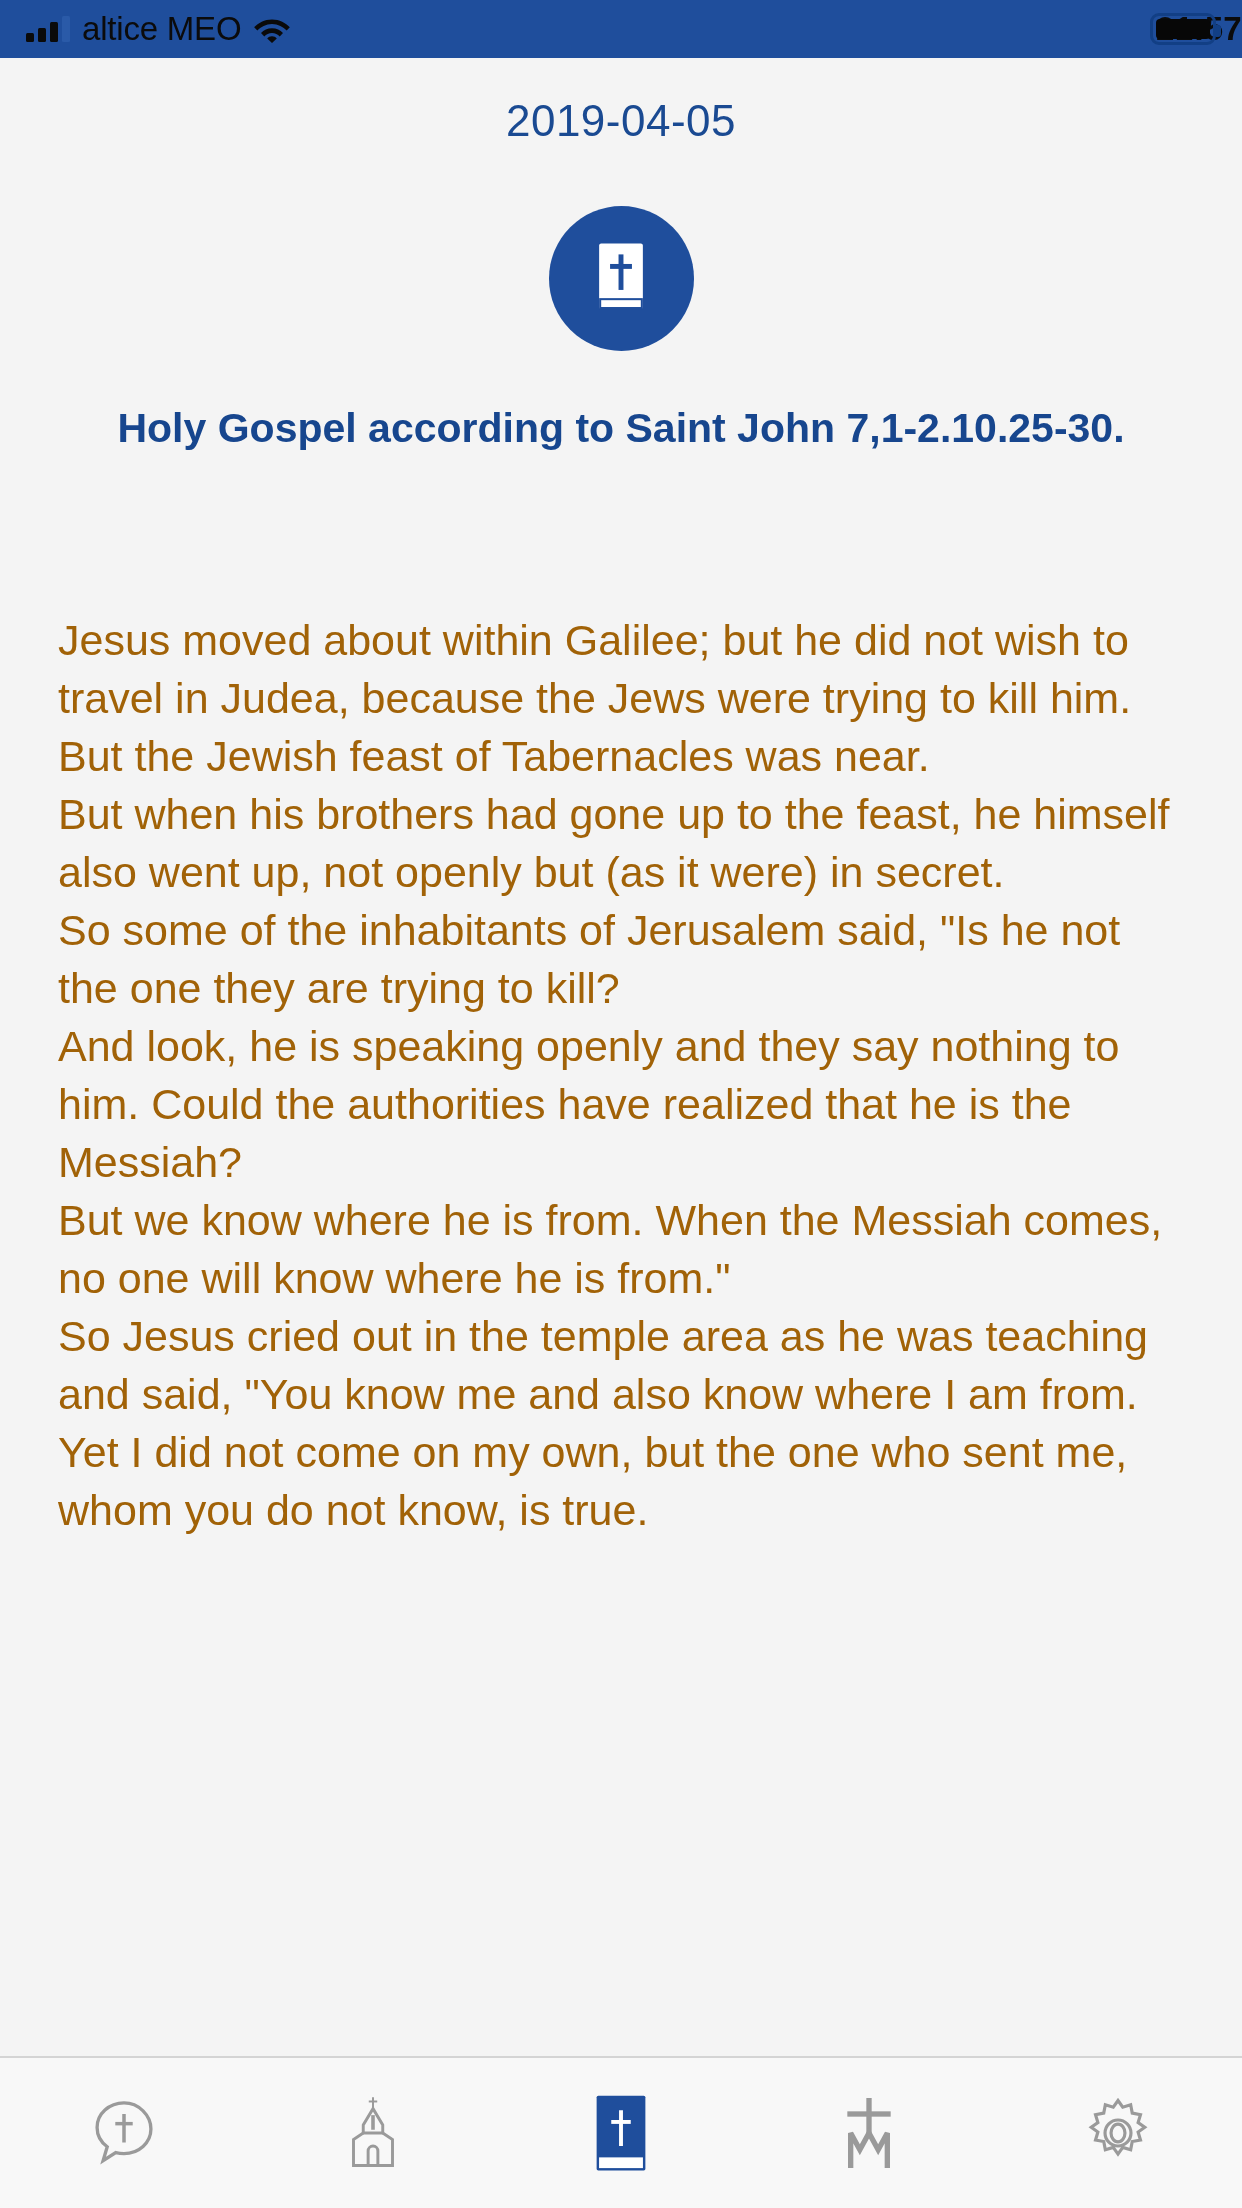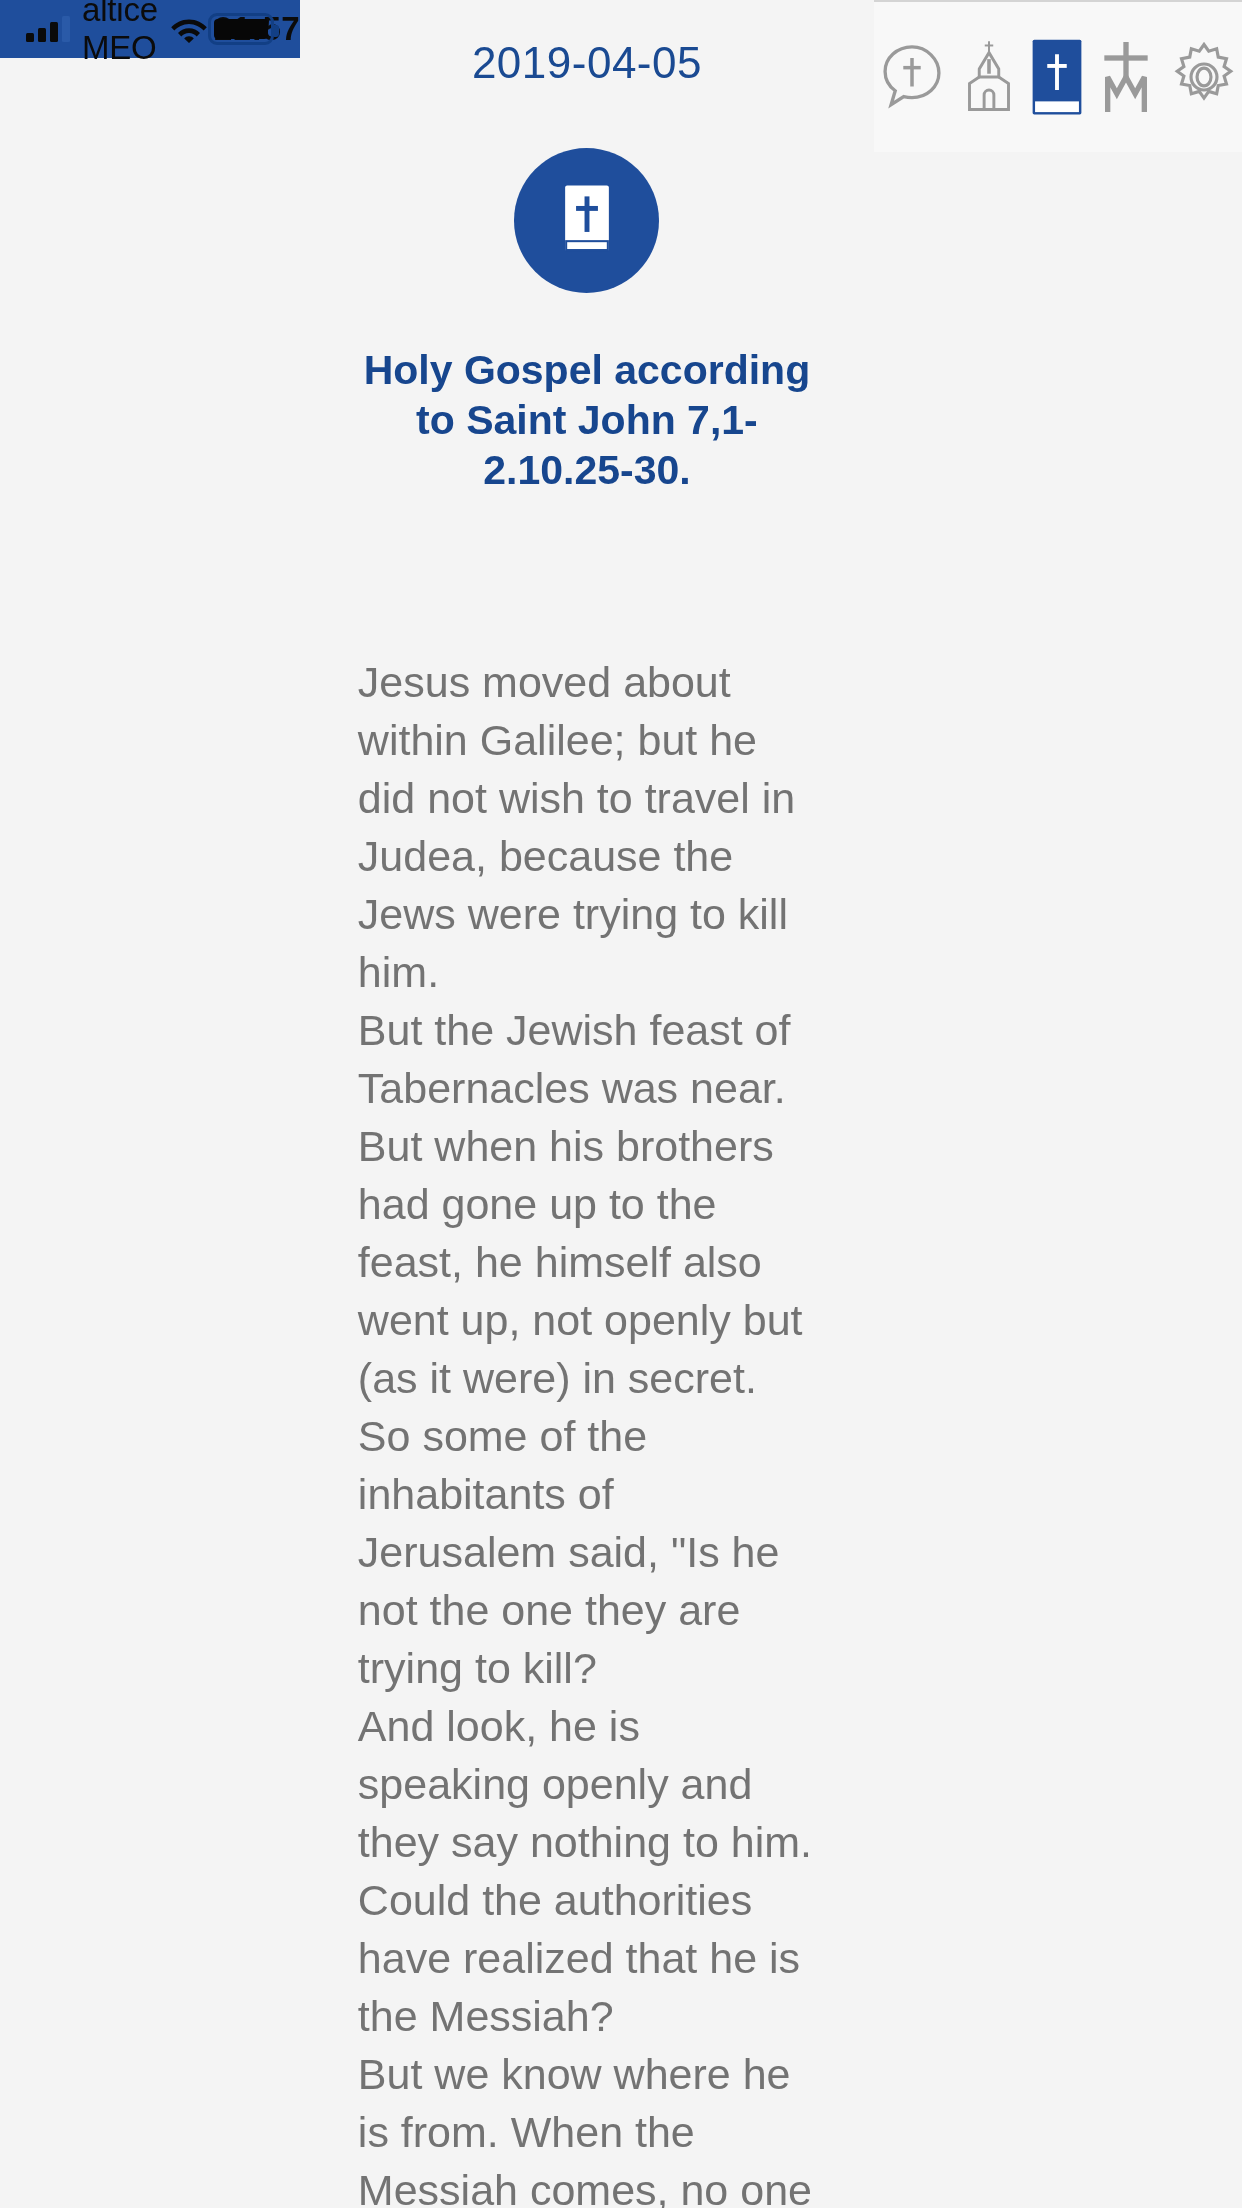--- a/index.html
+++ b/index.html
@@ -2,21 +2,21 @@
 <html><head>
 <meta charset="utf-8">
 <style>
   * { margin:0; padding:0; box-sizing:border-box; }
   html, body {
     width:1242px; height:2208px;
     background:#f4f4f4;
     font-family:"Liberation Sans", sans-serif;
     overflow:hidden;
   }
-  #app { width:1242px; height:2208px; position:relative; display:flex; flex-direction:row; background:#f4f4f4; }
+  #app { width:1242px; height:2208px; position:relative; display:flex; flex-direction:column; background:#f4f4f4; }
 
   
   .statusbar {
     height:58px; background:#1f4e9c; color:#0b0b0b;
     display:flex; align-items:center; position:relative;
     padding:0 26px; flex:0 0 58px;
   }
   .sb-left { display:flex; align-items:center; gap:12px; }
   .sig { display:flex; align-items:flex-end; gap:4px; height:26px; }
   .sig i { width:8px; background:#0a0a0a; border-radius:1.5px; display:block; }
@@ -65,21 +65,21 @@
   .emblem {
     width:145px; height:145px; border-radius:50%; background:#1f4e9c;
     display:flex; align-items:center; justify-content:center;
   }
   .gospel-title {
     margin:52px 56px 0 56px; text-align:center;
     color:#17468e; font-size:41px; font-weight:bold; line-height:1.22;
   }
   .passage {
     margin:72px 0 0 0; padding:0 58px;
-    color:#737373; font-size:43px; line-height:1.0;
+    color:#a16207; font-size:43px; line-height:1.0;
     white-space:pre-wrap; word-wrap:break-word;
     flex:1 1 auto; overflow:hidden;
   }
   .passage p { line-height:58px; }
 
   
   .tabbar {
     flex:0 0 152px; height:152px; background:#f8f8f8;
     border-top:2px solid #d4d4d4;
     display:flex; align-items:center;

